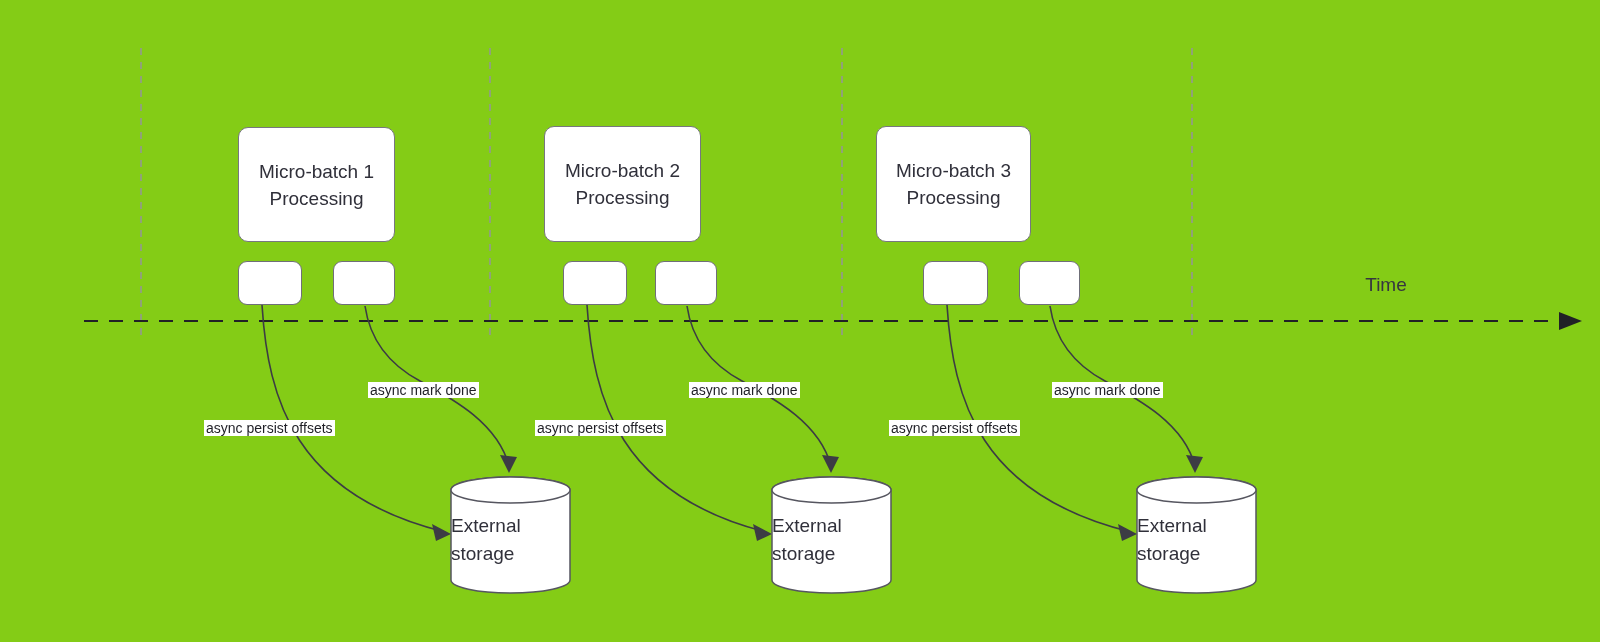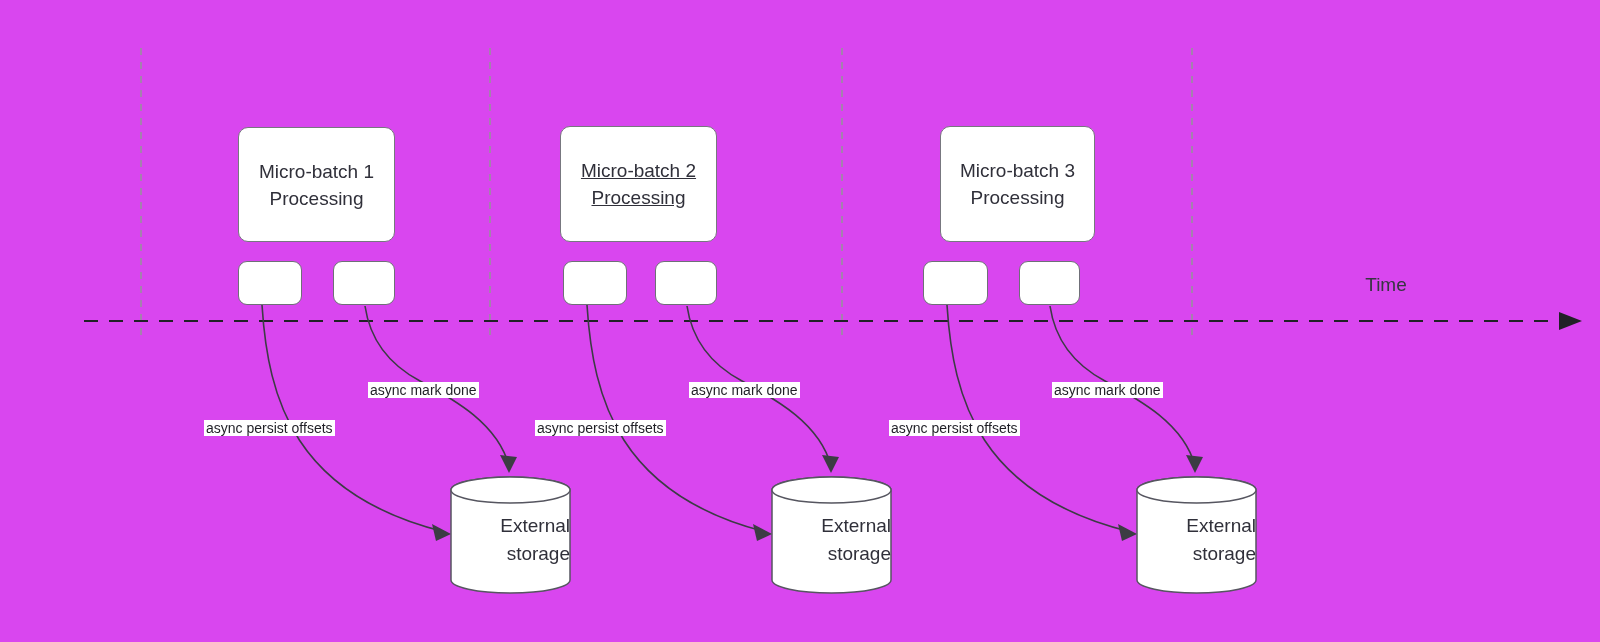--- a/index.html
+++ b/index.html
@@ -5,21 +5,21 @@
   html, body {
     margin: 0;
     padding: 0;
     background: #ffffff;
     font-family: "Liberation Sans", sans-serif;
   }
   #canvas {
     position: relative;
     width: 1600px;
     height: 642px;
-    background: #d946ef;
+    background: #84cc16;
     overflow: hidden;
   }
   #edges-svg {
     position: absolute;
     left: 0;
     top: 0;
     width: 1600px;
     height: 642px;
   }
   .process-box {
@@ -57,21 +57,21 @@
     padding: 0 2px;
     white-space: nowrap;
     line-height: 16px;
   }
   .storage-label {
     position: absolute;
     width: 119px;
     height: 70px;
     display: flex;
     flex-direction: column;
-    align-items: flex-end;
+    align-items: flex-start;
     justify-content: center;
     color: #30303a;
     font-size: 19px;
     line-height: 28px;
     text-align: center;
   }
   .time-label {
     position: absolute;
     left: 1336px;
     top: 274px;
@@ -82,28 +82,28 @@
     line-height: 22px;
   }
   
   .pbox-1 { left: 238px; top: 127px; height: 115px; }
   .task-1a { left: 238px; width: 64px; }
   .task-1b { left: 333px; width: 62px; }
   .persist-label-1 { left: 204px; top: 420px; }
   .mark-label-1 { left: 368px; top: 382px; }
   .storage-1 { left: 451px; top: 505px; }
   
-  .pbox-2 { left: 560px; top: 126px; text-decoration: underline; }
+  .pbox-2 { left: 544px; top: 126px; }
   .task-2a { left: 563px; width: 64px; }
   .task-2b { left: 655px; width: 62px; }
   .persist-label-2 { left: 535px; top: 420px; }
   .mark-label-2 { left: 689px; top: 382px; }
   .storage-2 { left: 772px; top: 505px; }
   
-  .pbox-3 { left: 940px; top: 126px; width: 155px; }
+  .pbox-3 { left: 876px; top: 126px; width: 155px; }
   .task-3a { left: 923px; width: 65px; }
   .task-3b { left: 1019px; width: 61px; }
   .persist-label-3 { left: 889px; top: 420px; }
   .mark-label-3 { left: 1052px; top: 382px; }
   .storage-3 { left: 1137px; top: 505px; }
 </style>
 </head>
 <body>
 
 <div id="canvas">

